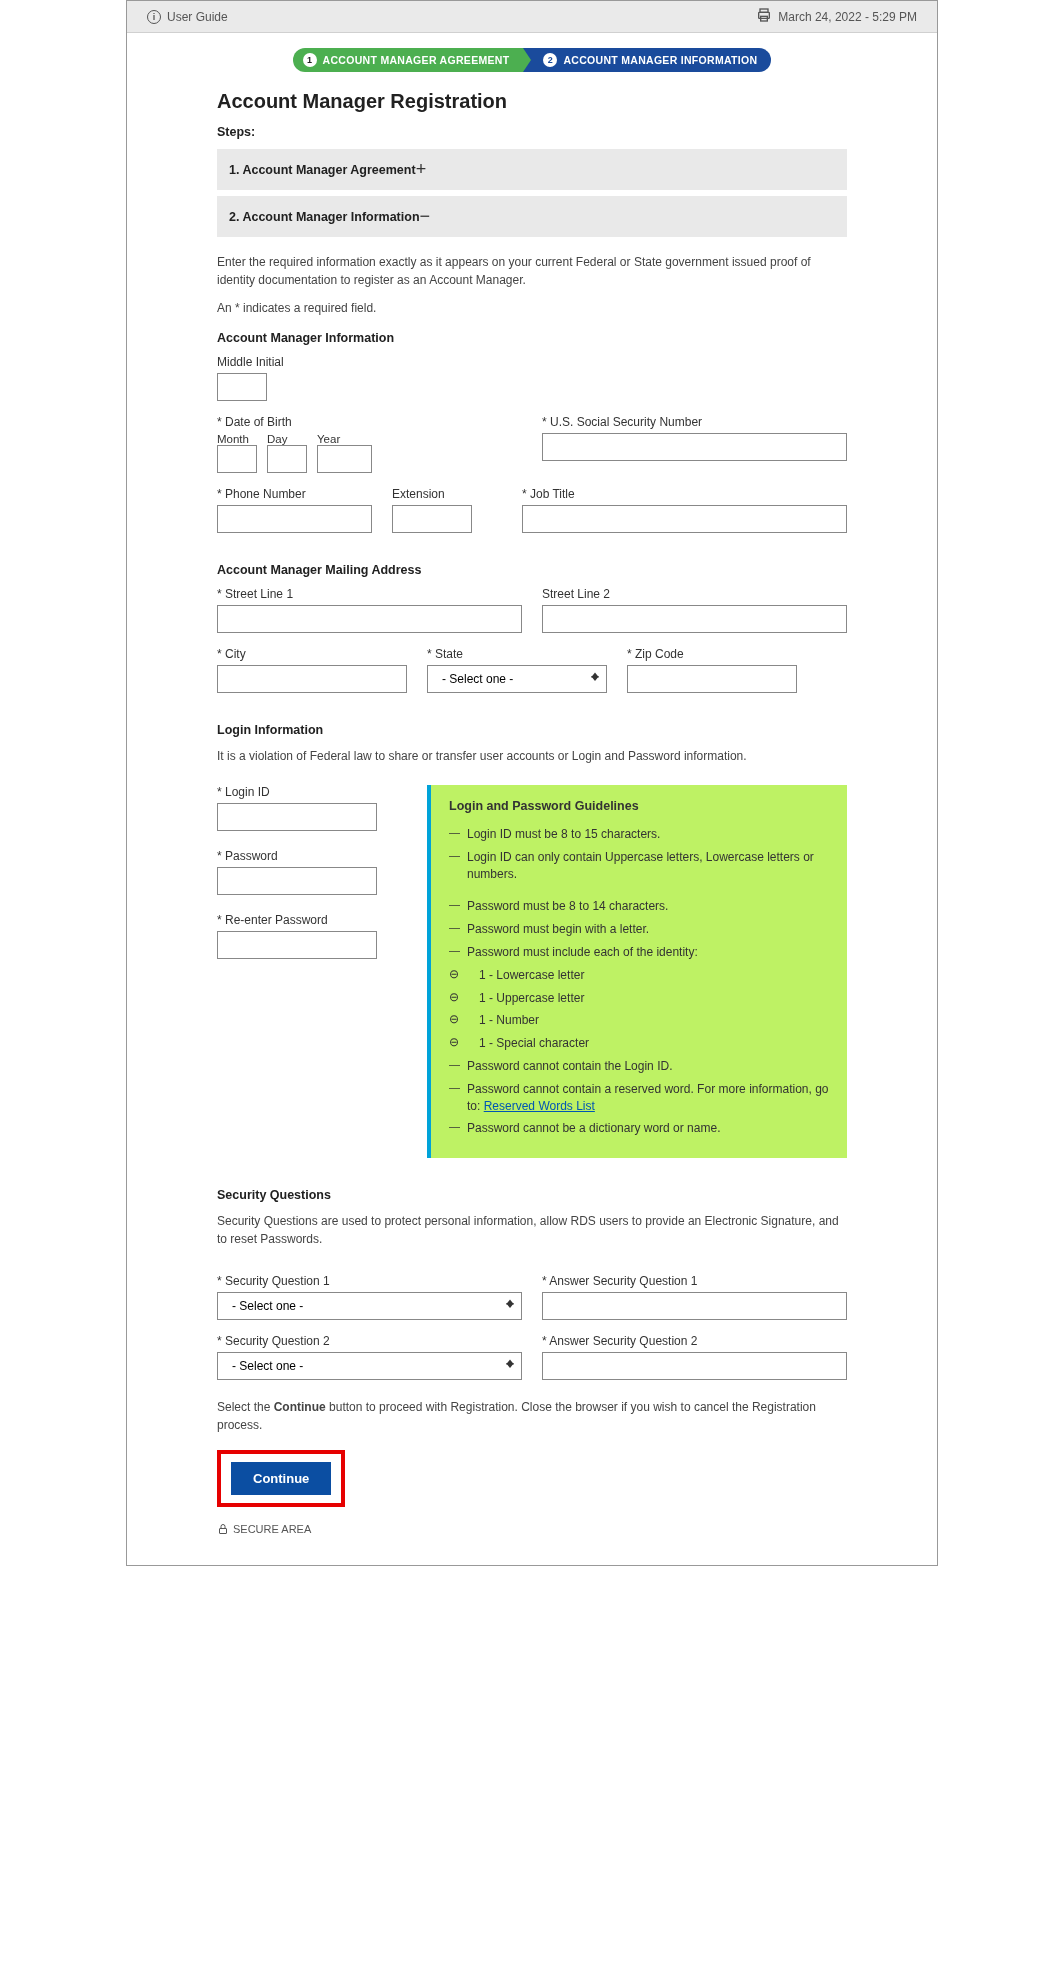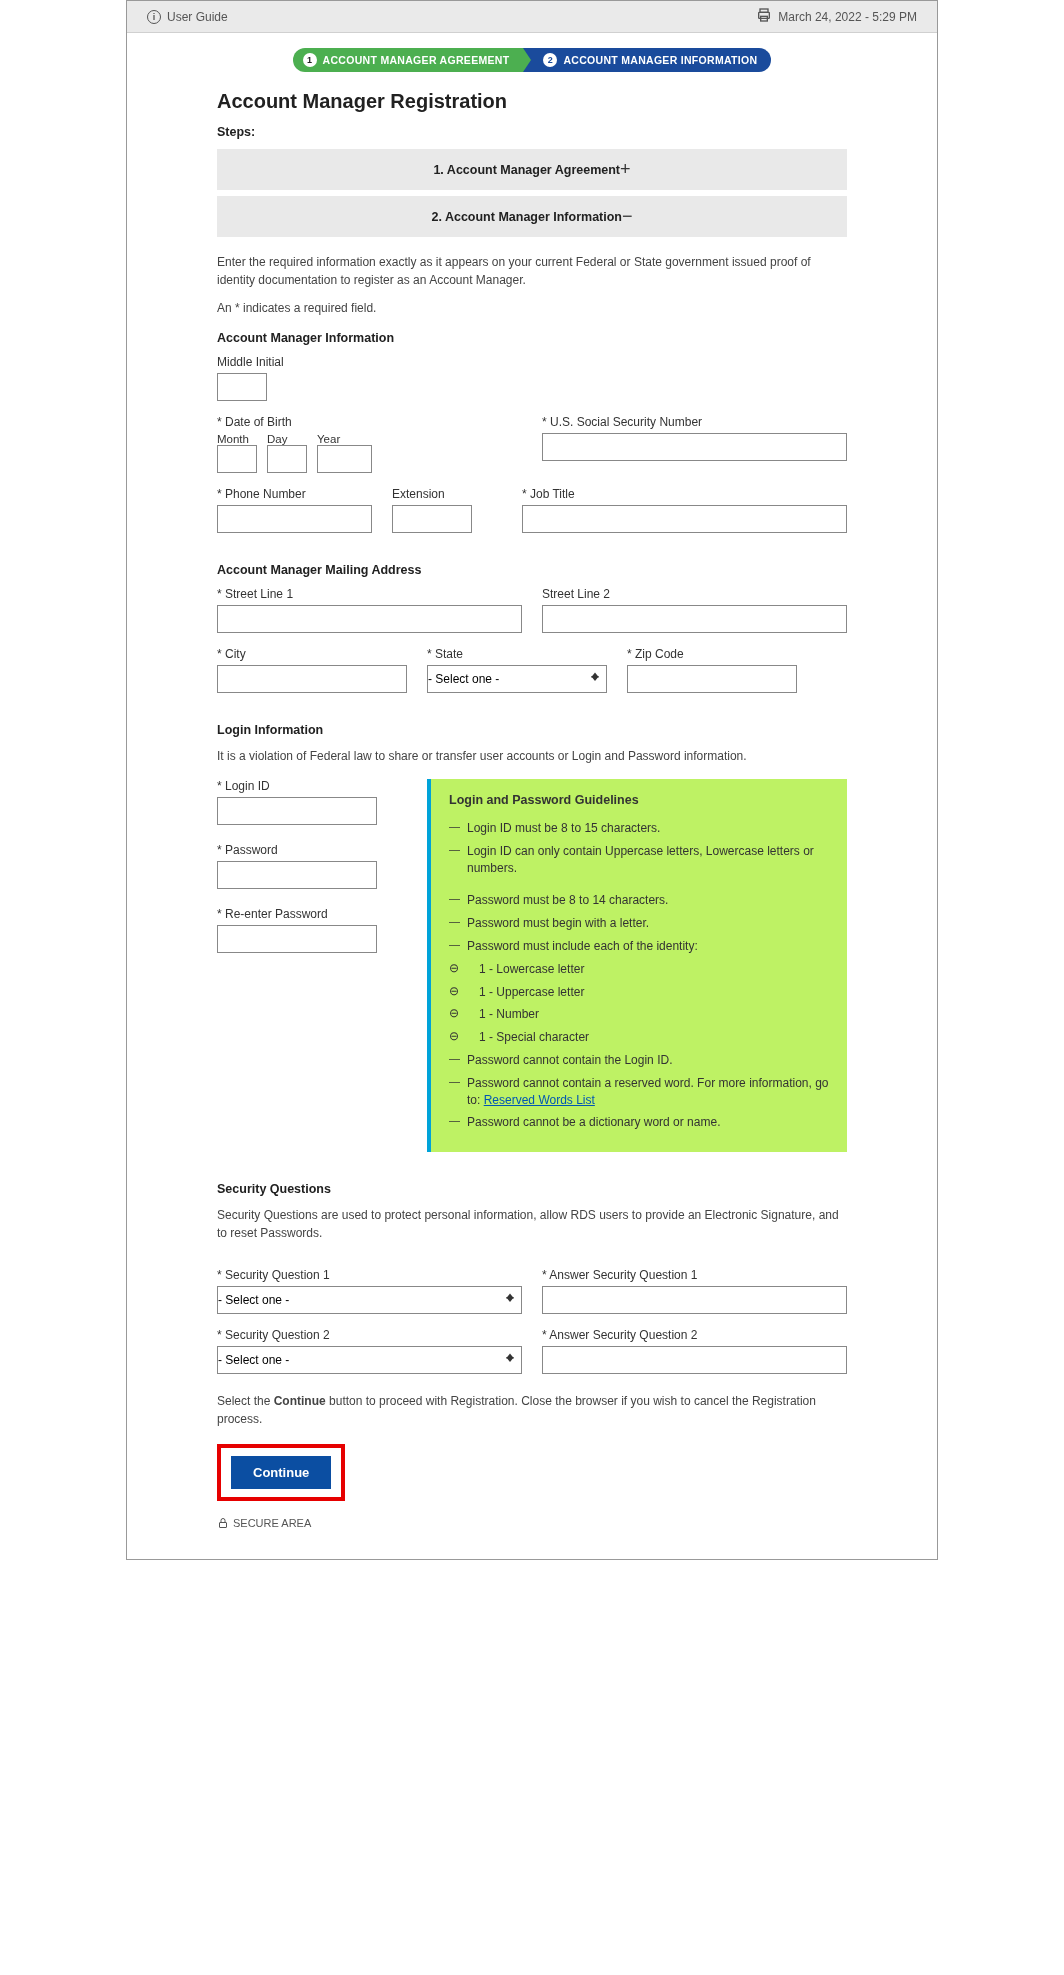--- a/index.html
+++ b/index.html
@@ -32,29 +32,29 @@
   .print-icon svg { width:16px; height:16px; stroke:#555; fill:none; stroke-width:2; }
   .content { padding: 15px 90px 30px 90px; }
   .stepper { display:flex; justify-content:center; margin-bottom: 18px; }
   .pill { display:flex; align-items:center; height:24px; padding:0 14px 0 10px; color:#fff; font-size:10.5px; font-weight:600; letter-spacing:0.3px; position:relative; }
   .pill .num { background:#fff; color:#222; width:14px; height:14px; border-radius:50%; display:inline-flex; align-items:center; justify-content:center; font-size:9px; margin-right:6px; }
   .pill-g { background:#4caf50; border-top-left-radius:12px; border-bottom-left-radius:12px; }
   .pill-g::after { content:""; position:absolute; right:-8px; top:0; border-top:12px solid transparent; border-bottom:12px solid transparent; border-left:8px solid #4caf50; z-index:2; }
   .pill-b { background:#1a4b9c; border-top-right-radius:12px; border-bottom-right-radius:12px; padding-left:20px; }
   h1 { font-size:20px; font-weight:700; margin-bottom:12px; }
   .steps-label { font-size:12.5px; font-weight:700; margin-bottom:10px; }
-  .accordion { background:#e9e9e9; padding:10px 12px; display:flex; justify-content:center; align-items:center; font-size:12.5px; font-weight:700; margin-bottom:6px; cursor:pointer; }
+  .accordion { background:#e9e9e9; padding:10px 12px; display:flex; justify-content:flex-start; align-items:center; font-size:12.5px; font-weight:700; margin-bottom:6px; cursor:pointer; }
   .accordion .plusminus { font-size:18px; font-weight:300; color:#333; }
   .body-text { font-size:12px; color:#444; line-height:1.5; margin:16px 0 10px 0; }
   .section-head { font-size:12.5px; font-weight:700; margin-top:14px; margin-bottom:10px; }
   .row { display:flex; gap:20px; margin-bottom:14px; }
   .col { flex:1; }
   label { display:block; font-size:12px; color:#333; margin-bottom:4px; }
   input[type="text"], select {
-    width:100%; height:28px; border:1px solid #888; padding:0 0; font-size:12px; background:#fff;
+    width:100%; height:28px; border:1px solid #888; padding:0 14px; font-size:12px; background:#fff;
   }
   .tiny-input { width:50px !important; }
   .xsmall-input { width:40px !important; }
   .dob-group { display:flex; gap:10px; }
   .dob-group .sub { font-size:11.5px; color:#333; }
   .select-wrap { position:relative; }
   .select-wrap select { appearance:none; -webkit-appearance:none; padding-right:22px; }
   .select-wrap::after { content:""; position:absolute; right:8px; top:50%; width:0;height:0; border-left:4px solid transparent; border-right:4px solid transparent; border-top:5px solid #333; transform:translateY(-60%); pointer-events:none; }
   .select-wrap::before { content:""; position:absolute; right:8px; top:50%; width:0;height:0; border-left:4px solid transparent; border-right:4px solid transparent; border-bottom:5px solid #333; transform:translateY(-130%); pointer-events:none; }
   .guidelines-box {
@@ -203,21 +203,21 @@
           </select>
         </div>
       </div>
       <div class="zip-col">
         <label>* Zip Code</label>
         <input type="text" style="">
       </div>
     </div>
 
     <div class="section-head">Login Information</div>
-    <div class="body-text" style="margin-top:4px;margin-bottom:14px">It is a violation of Federal law to share or transfer user accounts or Login and Password information.</div>
+    <div class="body-text" style="margin-top:4px;margin-bottom:20px">It is a violation of Federal law to share or transfer user accounts or Login and Password information.</div>
 
     <div class="login-sec mb-lg">
       <div class="login-left">
         <div class="fg">
           <label>* Login ID</label>
           <input type="text" style="">
         </div>
         <div class="fg">
           <label>* Password</label>
           <input type="text" style="">

